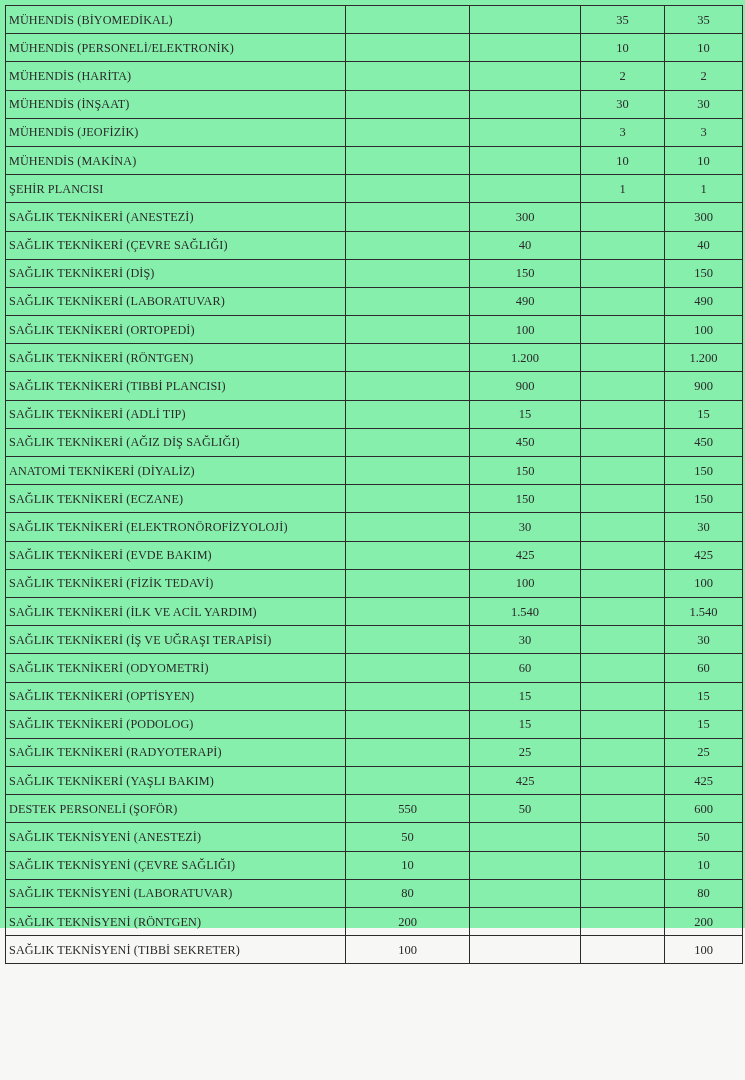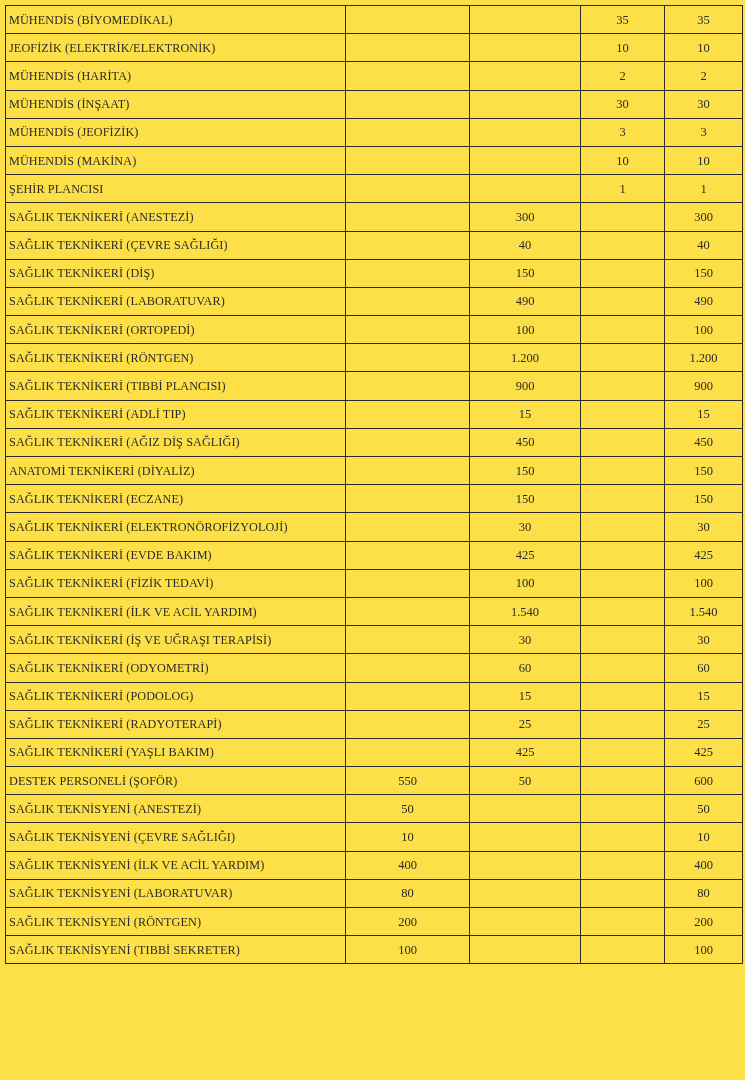--- a/index.html
+++ b/index.html
@@ -13,22 +13,22 @@
       overflow: hidden;
       position: relative;
       font-family: "Liberation Serif", "DejaVu Serif", serif;
       color: #2a2a2a;
     }
     .sheet {
       position: absolute;
       left: 0;
       top: 0;
       width: 745px;
-      height: 1080px;
-      background: #fde047;
+      height: 928px;
+      background: #86efac;
     }
     table.quota {
       position: absolute;
       left: 5px;
       top: 5px;
       border-collapse: collapse;
       table-layout: fixed;
       width: 737px;
     }
     table.quota td {
@@ -70,21 +70,21 @@
     </colgroup>
     <tbody id="quota-body">
         <tr>
           <td class="title">MÜHENDİS (BİYOMEDİKAL)</td>
           <td class="num"></td>
           <td class="num"></td>
           <td class="num">35</td>
           <td class="num">35</td>
         </tr>
         <tr>
-          <td class="title">JEOFİZİK (ELEKTRİK/ELEKTRONİK)</td>
+          <td class="title">MÜHENDİS (PERSONELİ/ELEKTRONİK)</td>
           <td class="num"></td>
           <td class="num"></td>
           <td class="num">10</td>
           <td class="num">10</td>
         </tr>
         <tr>
           <td class="title">MÜHENDİS (HARİTA)</td>
           <td class="num"></td>
           <td class="num"></td>
           <td class="num">2</td>
@@ -229,20 +229,27 @@
           <td class="num">30</td>
           <td class="num"></td>
           <td class="num">30</td>
         </tr>
         <tr>
           <td class="title">SAĞLIK TEKNİKERİ (ODYOMETRİ)</td>
           <td class="num"></td>
           <td class="num">60</td>
           <td class="num"></td>
           <td class="num">60</td>
+        </tr>
+        <tr>
+          <td class="title">SAĞLIK TEKNİKERİ (OPTİSYEN)</td>
+          <td class="num"></td>
+          <td class="num">15</td>
+          <td class="num"></td>
+          <td class="num">15</td>
         </tr>
         <tr>
           <td class="title">SAĞLIK TEKNİKERİ (PODOLOG)</td>
           <td class="num"></td>
           <td class="num">15</td>
           <td class="num"></td>
           <td class="num">15</td>
         </tr>
         <tr>
           <td class="title">SAĞLIK TEKNİKERİ (RADYOTERAPİ)</td>
@@ -271,27 +278,20 @@
           <td class="num"></td>
           <td class="num"></td>
           <td class="num">50</td>
         </tr>
         <tr>
           <td class="title">SAĞLIK TEKNİSYENİ (ÇEVRE SAĞLIĞI)</td>
           <td class="num">10</td>
           <td class="num"></td>
           <td class="num"></td>
           <td class="num">10</td>
-        </tr>
-        <tr>
-          <td class="title">SAĞLIK TEKNİSYENİ (İLK VE ACİL YARDIM)</td>
-          <td class="num">400</td>
-          <td class="num"></td>
-          <td class="num"></td>
-          <td class="num">400</td>
         </tr>
         <tr>
           <td class="title">SAĞLIK TEKNİSYENİ (LABORATUVAR)</td>
           <td class="num">80</td>
           <td class="num"></td>
           <td class="num"></td>
           <td class="num">80</td>
         </tr>
         <tr>
           <td class="title">SAĞLIK TEKNİSYENİ (RÖNTGEN)</td>

